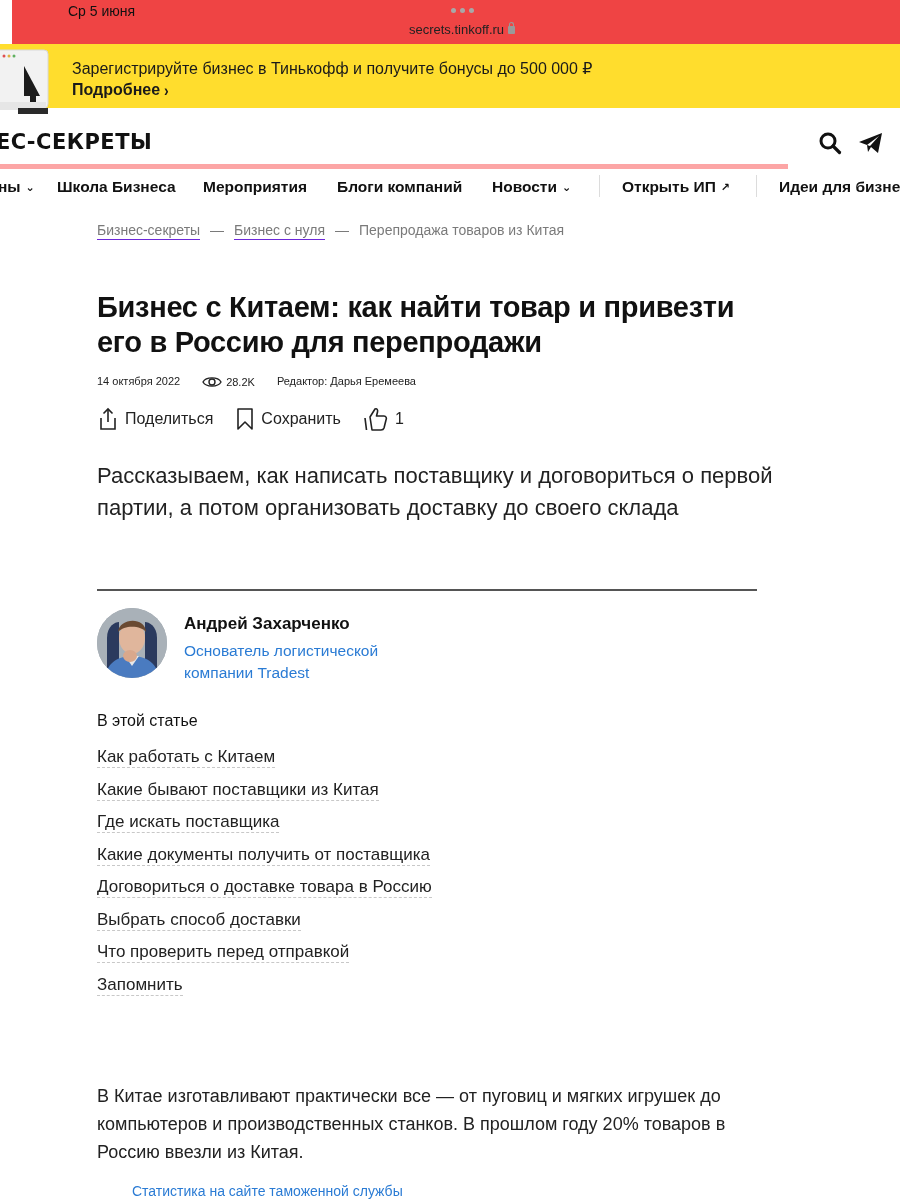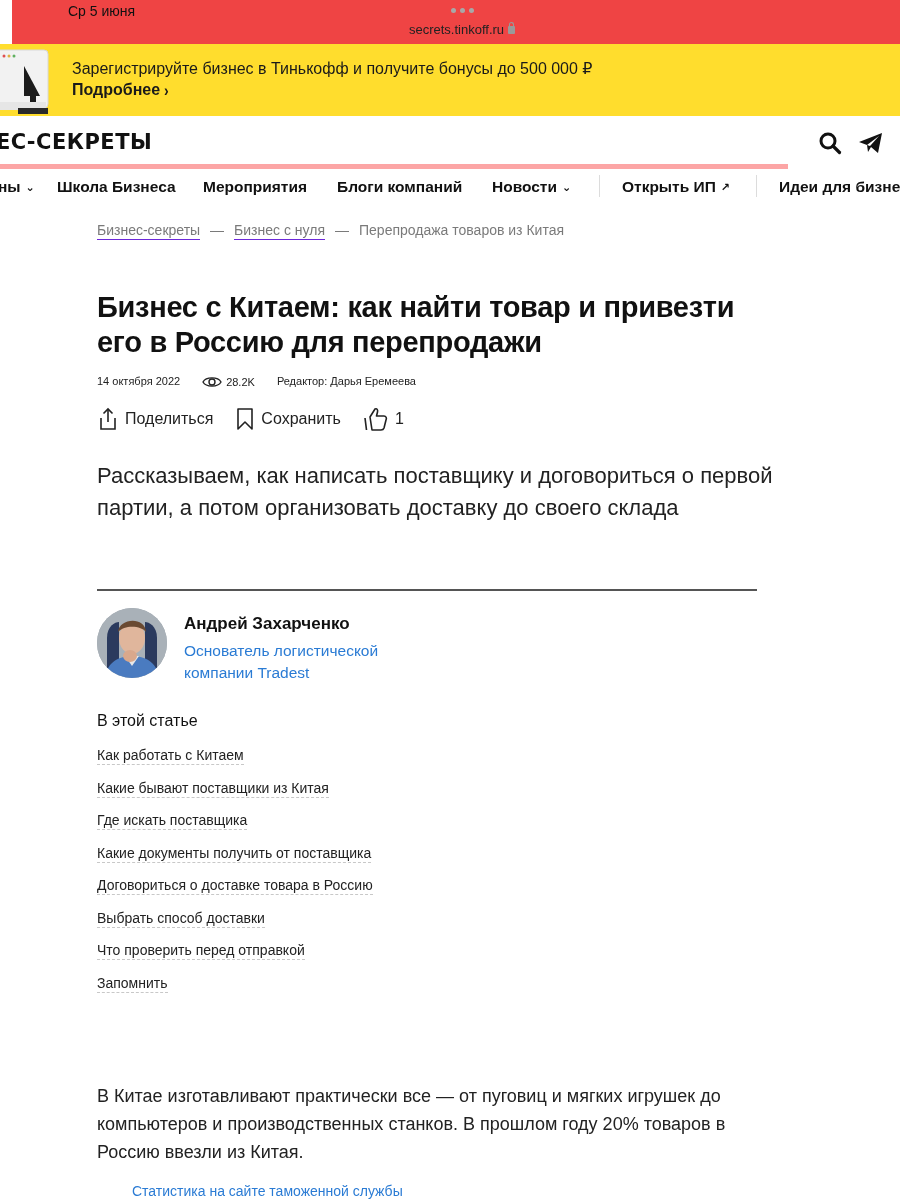--- a/index.html
+++ b/index.html
@@ -9,21 +9,21 @@
     
     .statusbar { position: absolute; left: 12px; top: 0; width: 900px; height: 52px; background: #ef4444; }
     .status-date { position: absolute; left: 56px; top: 3px; font-size: 14px; color: #111; }
     .dots { position: absolute; left: 439px; top: 8px; display: flex; gap: 4px; }
     .dots span { width: 5px; height: 5px; border-radius: 50%; background: #a8a8a8; display: block; }
     .url { position: absolute; left: 0; width: 900px; top: 22px; text-align: center; font-size: 13px; color: #222; }
     .lock { display: inline-block; width: 7px; height: 8px; background: #9a9a9a; border-radius: 1px; margin-left: 4px; position: relative; top: 0px; }
     .lock:before { content: ""; position: absolute; left: 1px; top: -4px; width: 5px; height: 5px; border: 1px solid #9a9a9a; border-bottom: none; border-radius: 3px 3px 0 0; box-sizing: border-box; }
 
     
-    .banner { position: absolute; left: 0; top: 44px; width: 900px; height: 72px; background: #ffdd2d; }
+    .banner { position: absolute; left: 0; top: 44px; width: 900px; height: 64px; background: #ffdd2d; }
     .banner-img { position: absolute; left: 0; top: 0; width: 56px; height: 72px; }
     .banner-text { position: absolute; left: 72px; top: 15px; font-size: 16px; color: #1a1a1a; }
     .banner-link { position: absolute; left: 72px; top: 37px; font-size: 16px; font-weight: bold; color: #1a1a1a; text-align: right; }
     .banner-link .chev { display: inline-block; margin-left: 4px; font-size: 14px; transform: scaleY(1.2); }
 
     
     .logo-row { position: absolute; left: 0; top: 116px; width: 788px; height: 53px; border-bottom: 5px solid #fca5a5; }
     .logo { position: absolute; left: -4px; top: 14px; font-size: 21px; font-weight: 900; letter-spacing: 0.5px; color: #111; font-family: "DejaVu Sans", sans-serif; }
     .icon-search { position: absolute; left: 818px; top: 15px; width: 24px; height: 24px; }
     .icon-telegram { position: absolute; left: 858px; top: 15px; width: 26px; height: 24px; }
@@ -54,21 +54,21 @@
 
     .divider { position: absolute; left: 97px; top: 589px; width: 660px; height: 2px; background: #555; }
 
     .author { position: absolute; left: 97px; top: 608px; height: 70px; }
     .avatar { position: absolute; left: 0; top: 0; width: 70px; height: 70px; border-radius: 50%; overflow: hidden; background: #9aa3ab; }
     .author-name { position: absolute; left: 87px; top: 6px; font-size: 17px; font-weight: bold; color: #111; white-space: nowrap; }
     .author-role { position: absolute; left: 87px; top: 32px; width: 260px; font-size: 15.5px; line-height: 22px; color: #2a7bd4; }
 
     .toc-title { position: absolute; left: 97px; top: 712px; font-size: 16px; font-weight: normal; color: #111; }
     .toc { position: absolute; left: 97px; top: 747px; list-style: none; }
-    .toc li { height: 32.5px; font-size: 14px; }
+    .toc li { height: 32.5px; font-size: 17px; }
     .toc a { color: #222; text-decoration: none; border-bottom: 1px dashed #c8c8c8; padding-bottom: 1px; }
 
     .body-text { position: absolute; left: 97px; top: 1082px; width: 660px; font-size: 18px; line-height: 28px; color: #222; }
     .source-link { position: absolute; left: 132px; top: 1183px; font-size: 14px; color: #2a7bd4; text-decoration: none; }
   </style>
 </head>
 <body>
 
 <div class="statusbar">
   <span class="status-date">Ср 5 июня</span>

